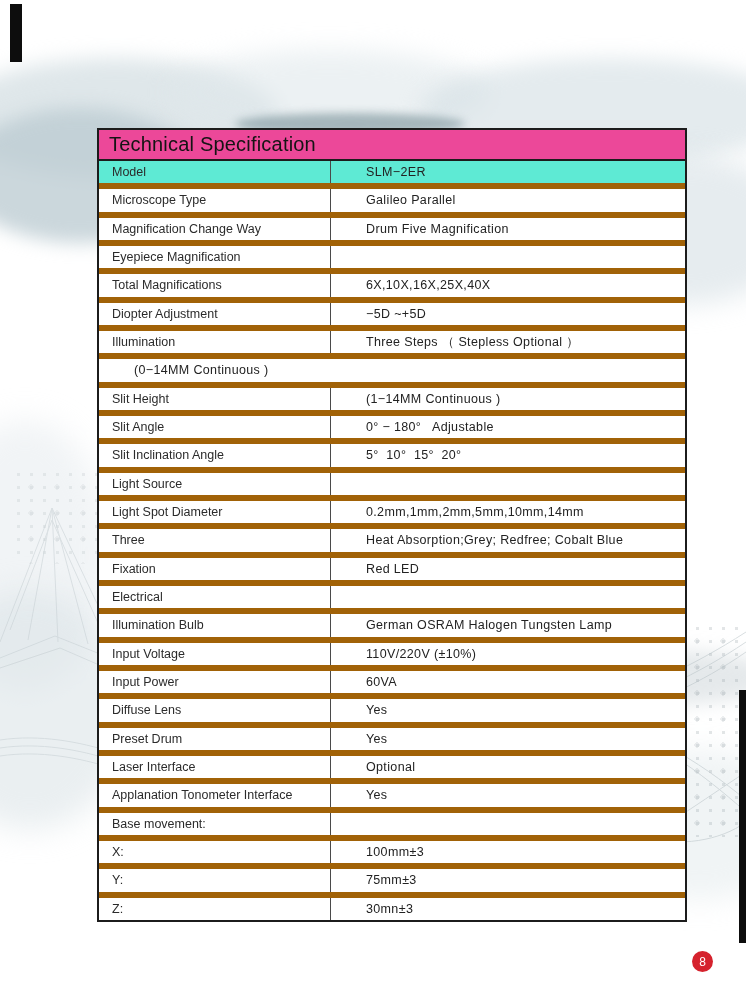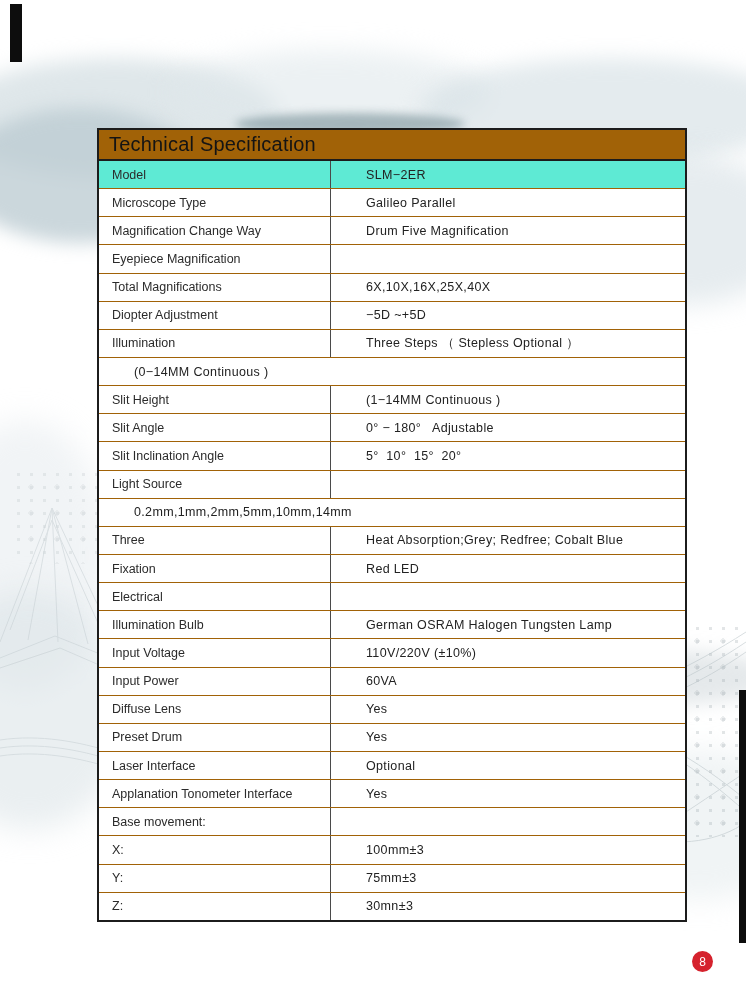--- a/index.html
+++ b/index.html
@@ -27,31 +27,31 @@
         background-size:13px 13px, 26px 26px;background-position:0 0, 6px 6px;}
   .dots-right{left:678px;top:622px;width:66px;height:215px;opacity:.45;}
   .dots-left{left:12px;top:468px;width:88px;height:96px;opacity:.28;}
   .lines-svg{position:absolute;inset:0;}
   
   .tab-top-left{position:absolute;left:10px;top:4px;width:12px;height:58px;background:#0d0d0d;}
   .tab-right{position:absolute;right:0;top:690px;width:7px;height:253px;background:#0d0d0d;}
   
   .spec-table{position:absolute;left:97px;top:128px;width:590px;}
   .spec-header{
-    box-sizing:border-box;height:33px;border:2px solid #1c1c1c;background:#a16207;
+    box-sizing:border-box;height:33px;border:2px solid #1c1c1c;background:#ec4899;
     display:flex;align-items:center;padding-left:10px;
   }
   .spec-header h1{
     margin:0;font-size:20px;font-weight:400;color:#141414;letter-spacing:.2px;
   }
   .spec-body{
     box-sizing:border-box;height:761px;border:2px solid #1c1c1c;border-top:none;
     display:flex;flex-direction:column;background:#ffffff;
   }
-  .row{flex:1 1 0;display:flex;min-height:0;border-top:1px solid #a16207;box-sizing:border-box;}
+  .row{flex:1 1 0;display:flex;min-height:0;border-top:6px solid #a16207;box-sizing:border-box;}
   .row:first-child{border-top:none;}
   .row.shaded{background:#5eead4;}
   .cell{display:flex;align-items:center;box-sizing:border-box;min-width:0;}
   .cell.label{width:232px;border-right:1px solid #4a4a4a;padding-left:13px;
     font-size:12.5px;color:#2b2b2b;}
   .cell.value{flex:1;padding-left:35px;font-size:12.5px;color:#222;
     letter-spacing:.35px;white-space:pre;}
   
   .page-badge{
     position:absolute;left:692px;top:951px;width:21px;height:21px;border-radius:50%;
@@ -160,20 +160,21 @@
     <div class="cell label">Slit Inclination Angle</div>
     <div class="cell value">5°  10°  15°  20°</div>
   </div>
 
   <div class="row">
     <div class="cell label">Light Source</div>
     <div class="cell value"></div>
   </div>
 
   <div class="row">
+    <div class="cell label">Light Spot Diameter</div>
     <div class="cell value">0.2mm,1mm,2mm,5mm,10mm,14mm</div>
   </div>
 
   <div class="row">
     <div class="cell label">Three</div>
     <div class="cell value">Heat Absorption;Grey; Redfree; Cobalt Blue</div>
   </div>
 
   <div class="row">
     <div class="cell label">Fixation</div>

